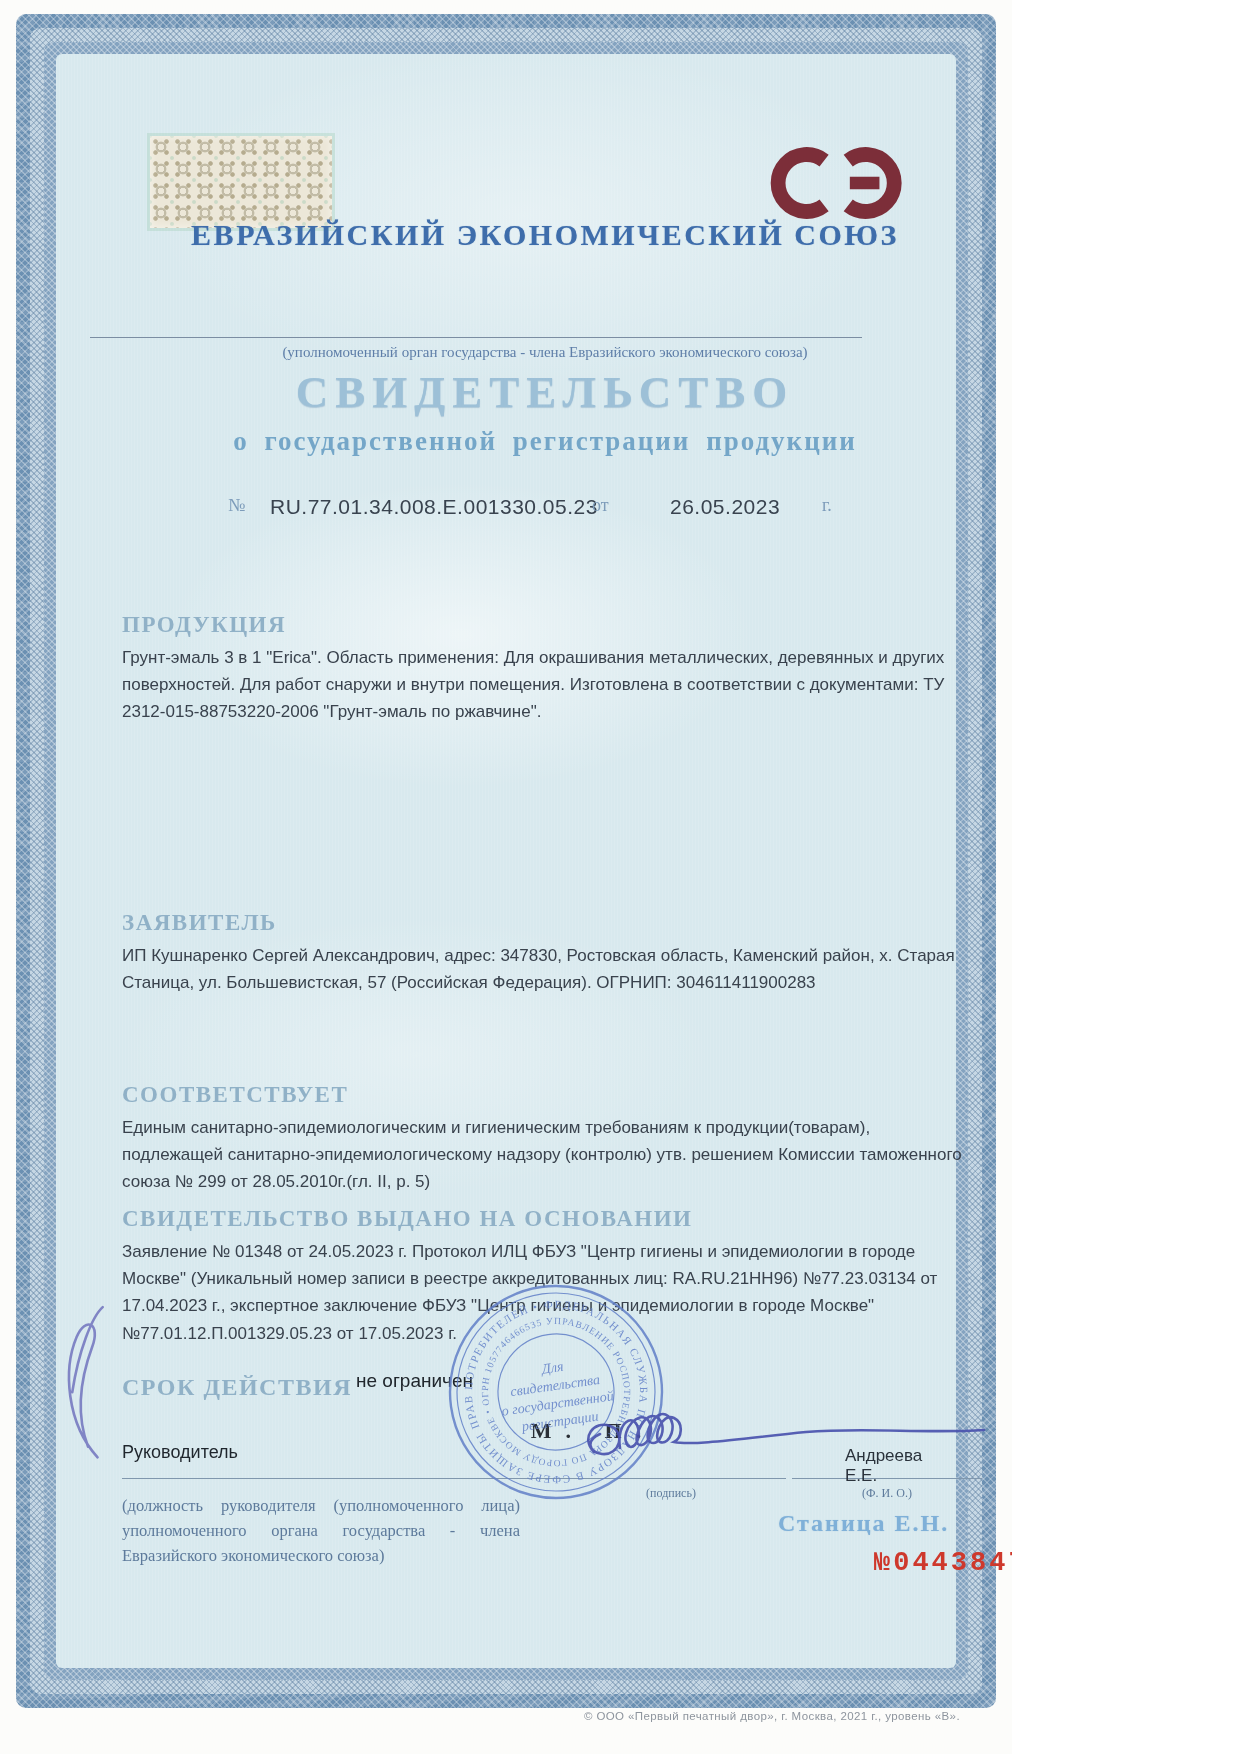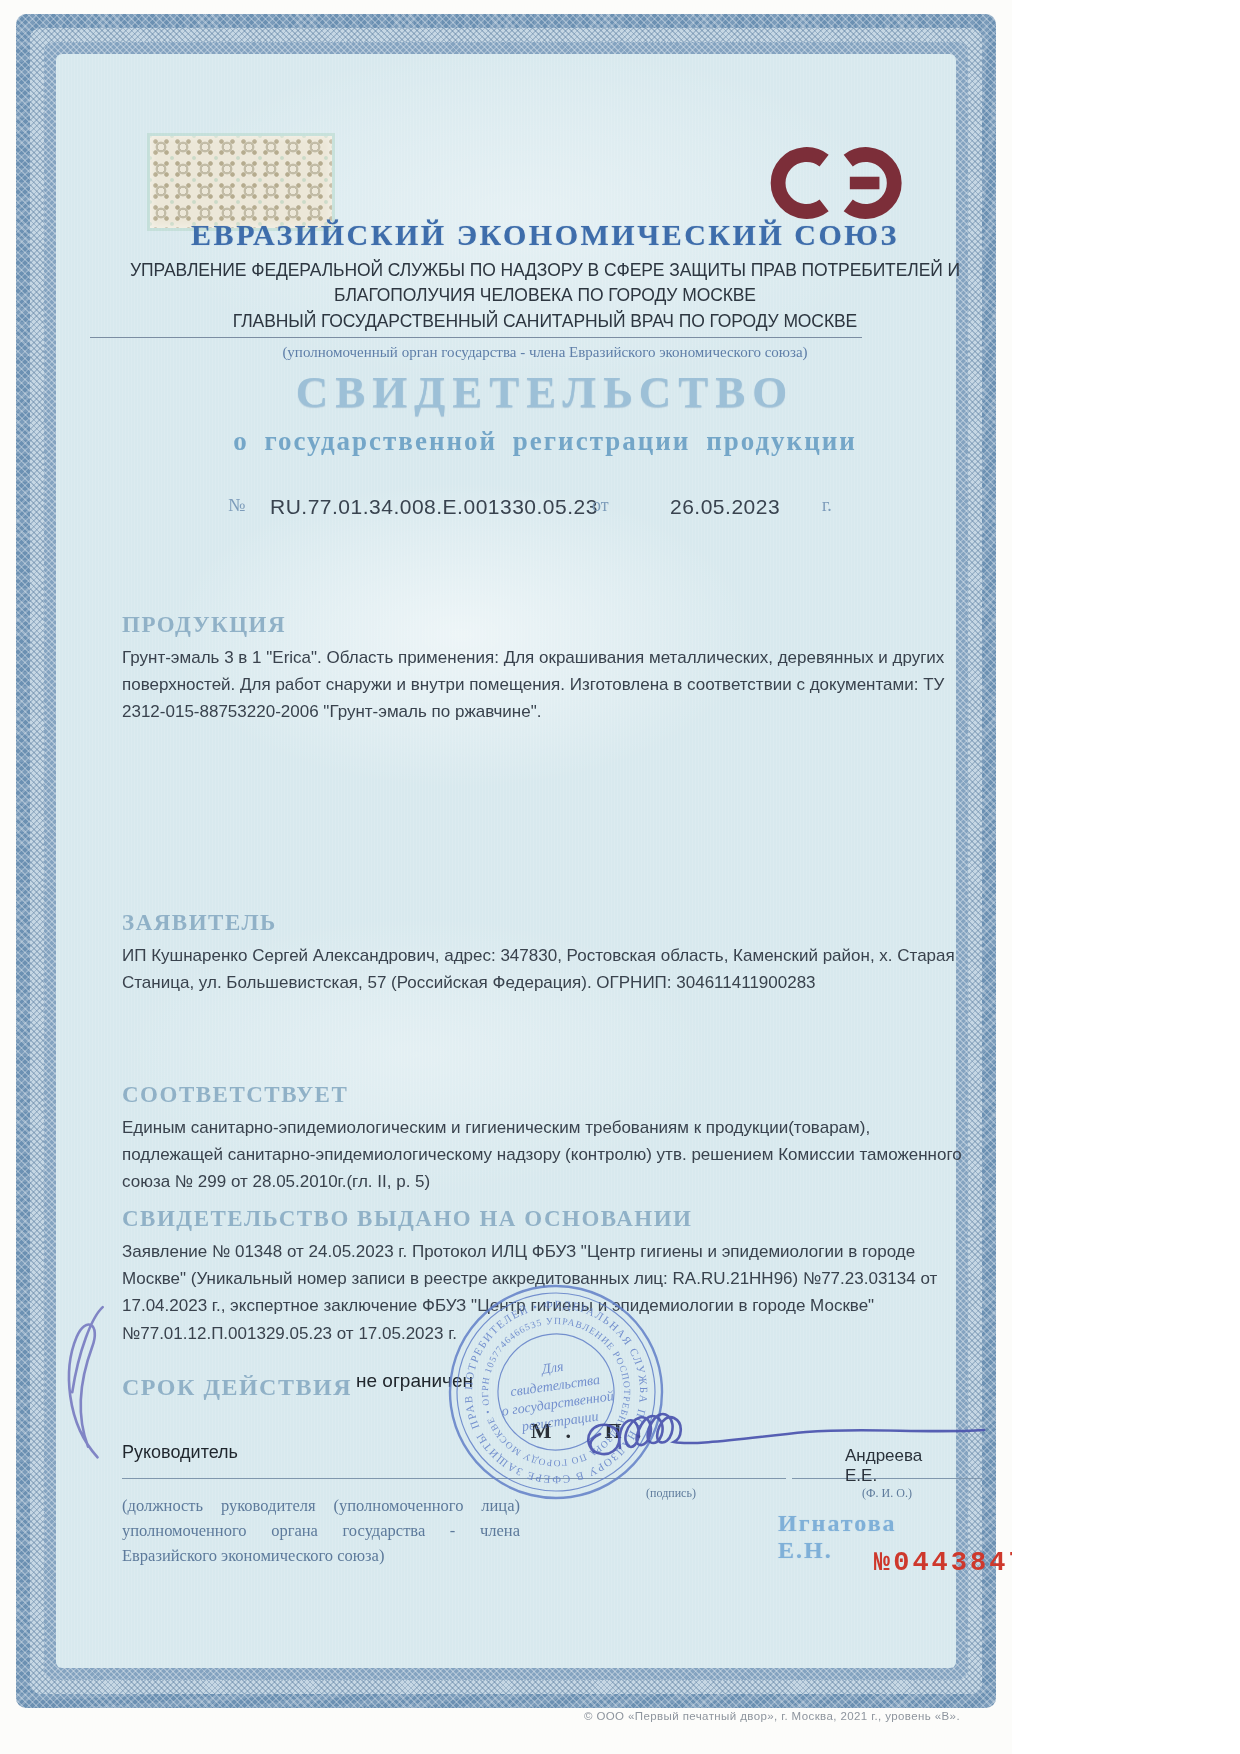--- a/index.html
+++ b/index.html
@@ -136,25 +136,20 @@
     <div class="abs hologram"></div>
 
     <svg class="abs logo" width="150" height="82" viewBox="0 0 130 72">
       <path d="M48.4 16.3 A25 25 0 1 0 48.4 55.7" fill="none" stroke="#7c2e39" stroke-width="13"></path>
       <path d="M69.6 16.3 A25 25 0 1 1 69.6 55.7" fill="none" stroke="#7c2e39" stroke-width="13"></path>
       <path d="M71 36 H 97" fill="none" stroke="#7c2e39" stroke-width="11"></path>
     </svg>
 
     <div class="abs col union-title">ЕВРАЗИЙСКИЙ ЭКОНОМИЧЕСКИЙ СОЮЗ</div>
 
-    <div class="abs col org-lines">
-      <div>УПРАВЛЕНИЕ ФЕДЕРАЛЬНОЙ СЛУЖБЫ ПО НАДЗОРУ В СФЕРЕ ЗАЩИТЫ ПРАВ ПОТРЕБИТЕЛЕЙ И</div>
-      <div>БЛАГОПОЛУЧИЯ ЧЕЛОВЕКА ПО ГОРОДУ МОСКВЕ</div>
-      <div>ГЛАВНЫЙ ГОСУДАРСТВЕННЫЙ САНИТАРНЫЙ ВРАЧ ПО ГОРОДУ МОСКВЕ</div>
-    </div>
 
     <div class="abs divider"></div>
 
     <div class="abs col note">(уполномоченный орган государства - члена Евразийского экономического союза)</div>
 
     <div class="abs col main-title">СВИДЕТЕЛЬСТВО</div>
 
     <div class="abs col sub-title">о государственной регистрации продукции</div>
 
     <div class="abs numrow" style="left:66px; width:846px;">
@@ -227,21 +222,21 @@
     <div class="abs sig-line line-sign"></div>
     <div class="abs sig-line line-name"></div>
 
     <div class="abs head-label">Руководитель</div>
     <div class="abs name-label">Андреева Е.Е.</div>
 
     <div class="cap cap-sign">(подпись)</div>
     <div class="cap cap-name">(Ф. И. О.)</div>
     <div class="cap cap-position">(должность руководителя (уполномоченного лица) уполномоченного органа государства - члена Евразийского экономического союза)</div>
 
-    <div class="abs registrar">Игнатова Е.Н.</div>
+    <div class="abs registrar">Станица Е.Н.</div>
     <div class="abs blank-number">№0443847</div>
 
     <svg class="abs edge-scribble" width="90" height="210" viewBox="0 0 90 210">
       <path d="M44 188 C18 150 22 96 40 66 C52 46 66 56 54 78 C40 104 28 140 36 176
                M28 120 C40 80 58 48 70 40" fill="none" stroke="#7173bd" stroke-width="2.6" stroke-linecap="round" opacity=".85" transform="rotate(-8 45 105)"></path>
     </svg>
 
   </div>
 
   <div class="footer">© ООО «Первый печатный двор»,  г. Москва,  2021 г., уровень «В».</div>

